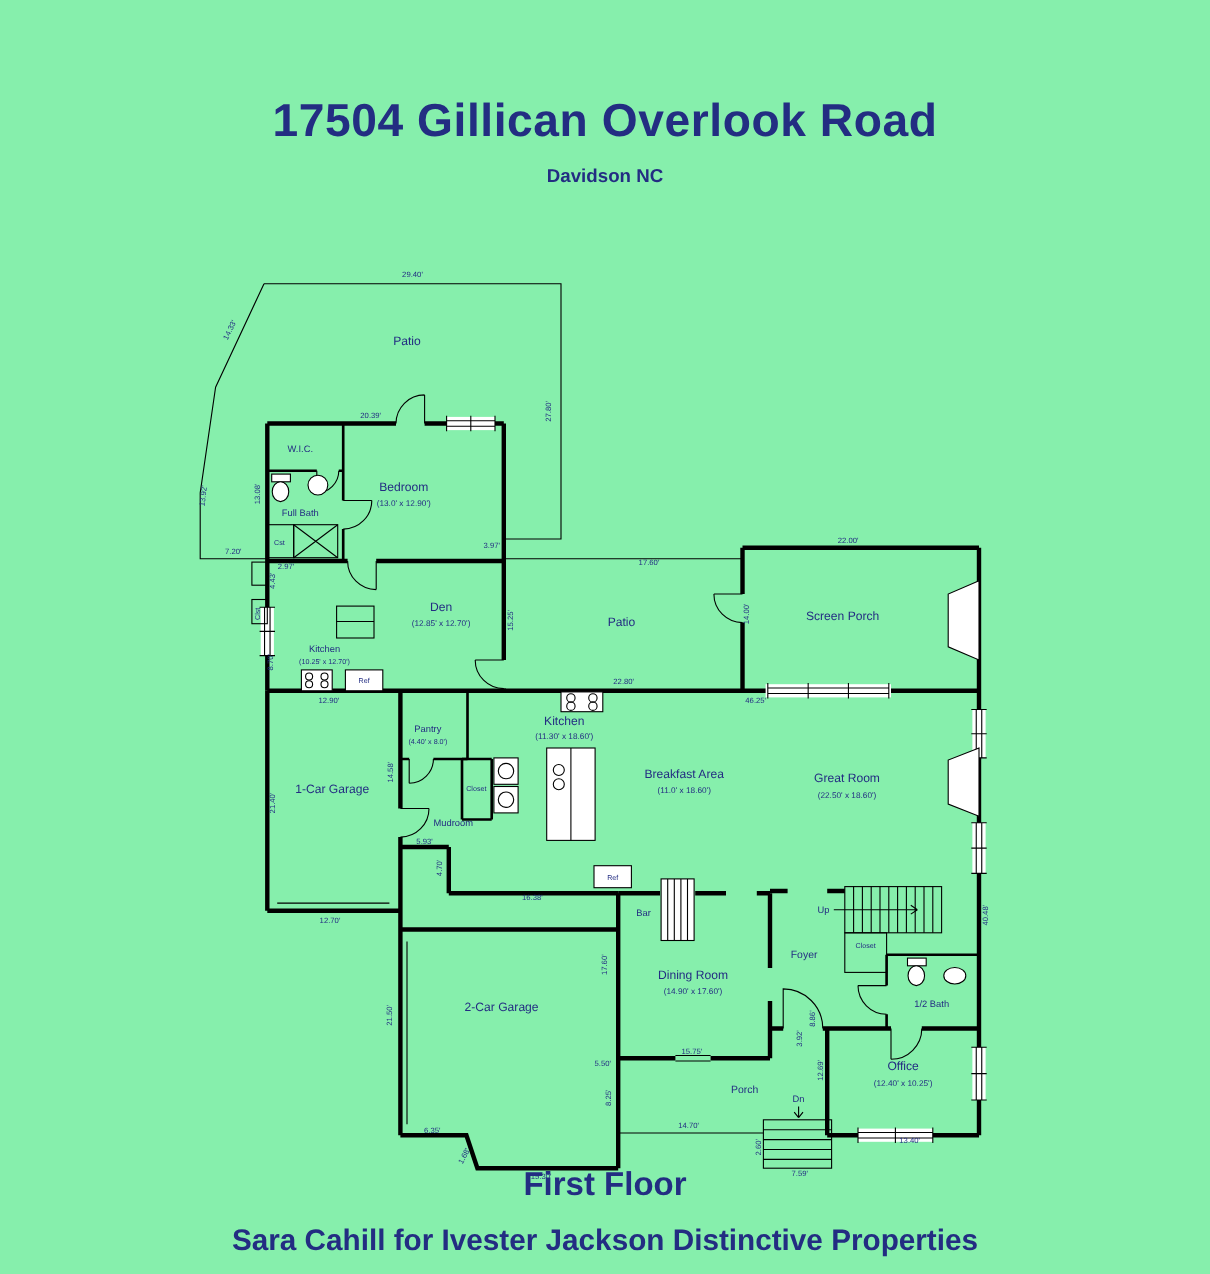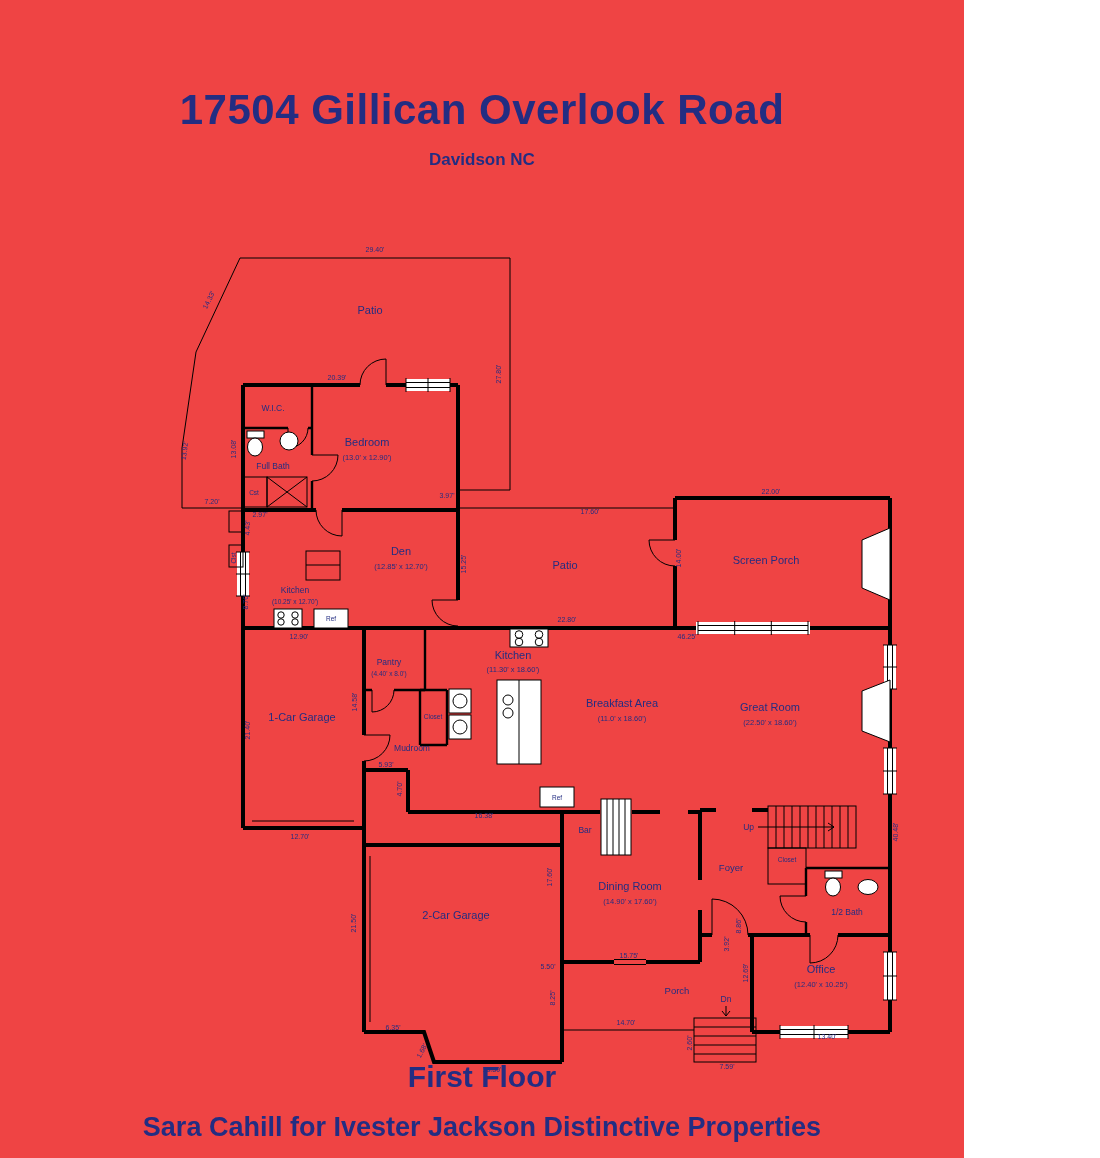--- a/index.html
+++ b/index.html
@@ -1,16 +1,16 @@
 <!DOCTYPE html>
 <html><head>
 <meta charset="utf-8">
 <style>
   html,body { margin:0; padding:0; background:#ffffff; }
-  .page { position:relative; width:964px; height:1158px; background:#ef4444; overflow:hidden;
+  .page { position:relative; width:1100px; height:1158px; background:#86efac; overflow:hidden;
           font-family:"Liberation Sans", sans-serif; }
   .hdr { position:absolute; left:0; width:100%; text-align:center; color:#232d82; }
   .title    { top:86px;  font-size:42px; font-weight:700; letter-spacing:.5px; }
   .subtitle { top:150px; font-size:17px; font-weight:600; }
   .floor    { top:1060px; font-size:30px; font-weight:700; }
   .credit   { top:1112px; font-size:27px; font-weight:600; }
   svg.plan { position:absolute; left:0; top:0; width:1100px; height:1158px; }
   .wall  { stroke:#000; stroke-width:4;   fill:none; }
   .wall2 { stroke:#000; stroke-width:2.4; fill:none; }
   .thin  { stroke:#000; stroke-width:1;   fill:none; }

